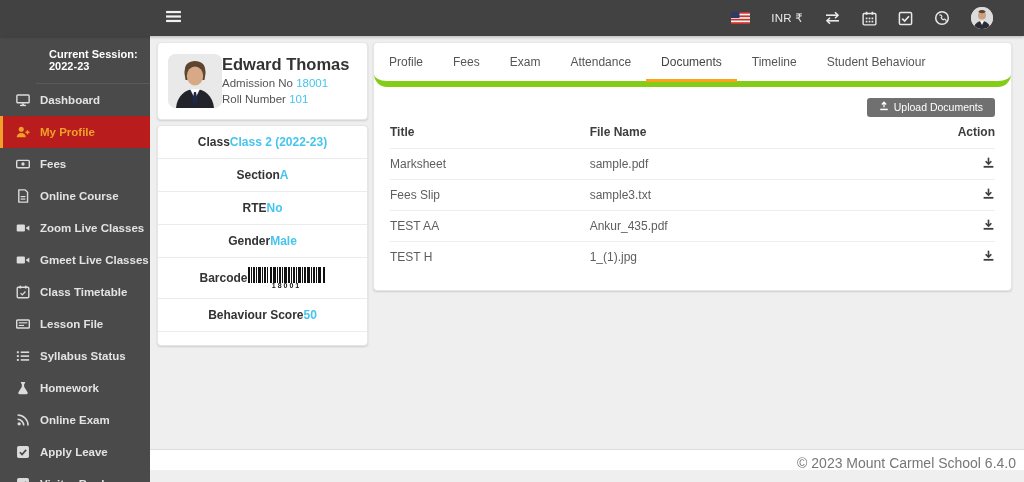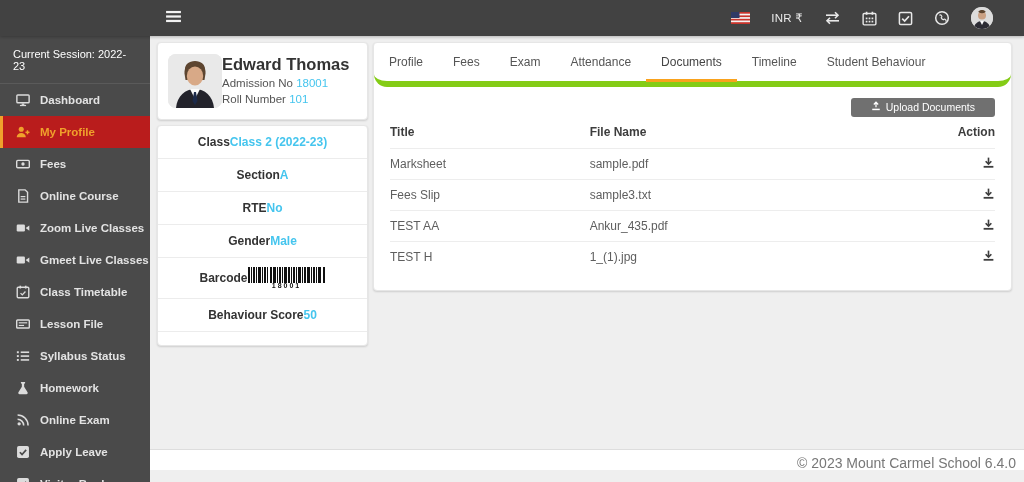--- a/index.html
+++ b/index.html
@@ -13,21 +13,21 @@
   .nav-right { margin-left:auto; margin-right:31px; display:flex; align-items:center; gap:21px; }
   .nav-ico { color:#e9e9e9; display:flex; align-items:center; cursor:pointer; }
   .currency { color:#e9e9e9; font-size:11.5px; letter-spacing:.3px; cursor:pointer; }
   .avatar { width:22px; height:22px; border-radius:50%; overflow:hidden; background:#cfcfcf; display:block; cursor:pointer; }
 
   
   .body { flex:1; display:flex; min-height:0; }
 
   
   .sidebar { width:150px; flex:0 0 150px; background:#4a4a4a; overflow:hidden; }
-  .session { color:#fff; font-size:11px; font-weight:normal; padding:12px 12px 11px 13px; border-bottom:1px solid #5a5a5a; }
+  .session { color:#fff; font-size:11px; font-weight:bold; padding:12px 12px 11px 13px; border-bottom:1px solid #5a5a5a;margin-left:36px; }
   .side-item { display:flex; align-items:center; height:32px; padding-left:13px; color:#e3e3e3; font-size:11.5px; font-weight:700; text-decoration:none; cursor:pointer; border-left:3px solid transparent;text-align:right; }
   .side-item .sicon { width:14px; height:14px; margin-right:10px; display:flex; align-items:center; justify-content:center; color:#dcdcdc; flex:0 0 14px; }
   .side-item.active { background:#b91c1c; color:#f0a12c; border-left-color:#f0a12c; }
   .side-item.active .sicon { color:#f0a12c; }
 
   
   .main { flex:1; position:relative; padding:6px 12px 26px 7px; display:flex; align-items:flex-start; gap:5px; overflow:hidden; }
   .card { background:#fff; border-radius:4px; box-shadow:0 1px 2px rgba(0,0,0,.14); border:1px solid #e6e6e6; }
 
   .left-col { width:211px; flex:0 0 211px; display:flex; flex-direction:column; gap:5px; }
@@ -44,21 +44,21 @@
   .barcode-wrap { display:flex; flex-direction:column; align-items:center; }
   .barcode-num { font-size:7px; font-weight:bold; color:#111; letter-spacing:2px; margin-top:-1px; }
 
   
   .content-card { flex:1; align-self:flex-start; }
   .tabs { display:flex; border-bottom:6px solid #84cc16;border-radius:13px; }
   .tab { padding:12px 15px 10px; font-size:12px; color:#555; cursor:pointer; border-bottom:3px solid transparent; margin-bottom:-1px; white-space:nowrap; }
   .tab.active { color:#444; border-bottom-color:#f9a21d; }
   .panel { padding:8px 16px 18px; }
   .upload-row { text-align:right; margin:2px 0 2px; }
-  .upload-btn { display:inline-flex; align-items:center; gap:5px; background:#707070; color:#fff; border:none; border-radius:3px; font-size:10.5px; padding:3px 20px 4px; cursor:pointer; font-family:inherit; }
+  .upload-btn { display:inline-flex; align-items:center; gap:5px; background:#707070; color:#fff; border:none; border-radius:3px; font-size:10.5px; padding:3px 12px 4px; cursor:pointer; font-family:inherit; }
   table { width:100%; border-collapse:collapse; }
   th { text-align:left; font-size:12px; font-weight:bold; color:#3d3d3d; padding:6px 0 9px; }
   th.col-title { width:33%; }
   th.col-action, td.col-action { width:60px; text-align:right; }
   td { font-size:12px; color:#5e5e5e; padding:7px 0; border-top:1px solid #ededed; }
   .dl-btn { background:none; border:none; cursor:pointer; color:#3d3d3d; padding:0; display:inline-flex; }
 
   
   .footer { position:absolute; left:0; right:0; bottom:12px; height:21px; background:#fff; border-top:1px solid #ddd; font-size:14px; color:#777; text-align:right; padding:5px 8px 0; }
 </style>

